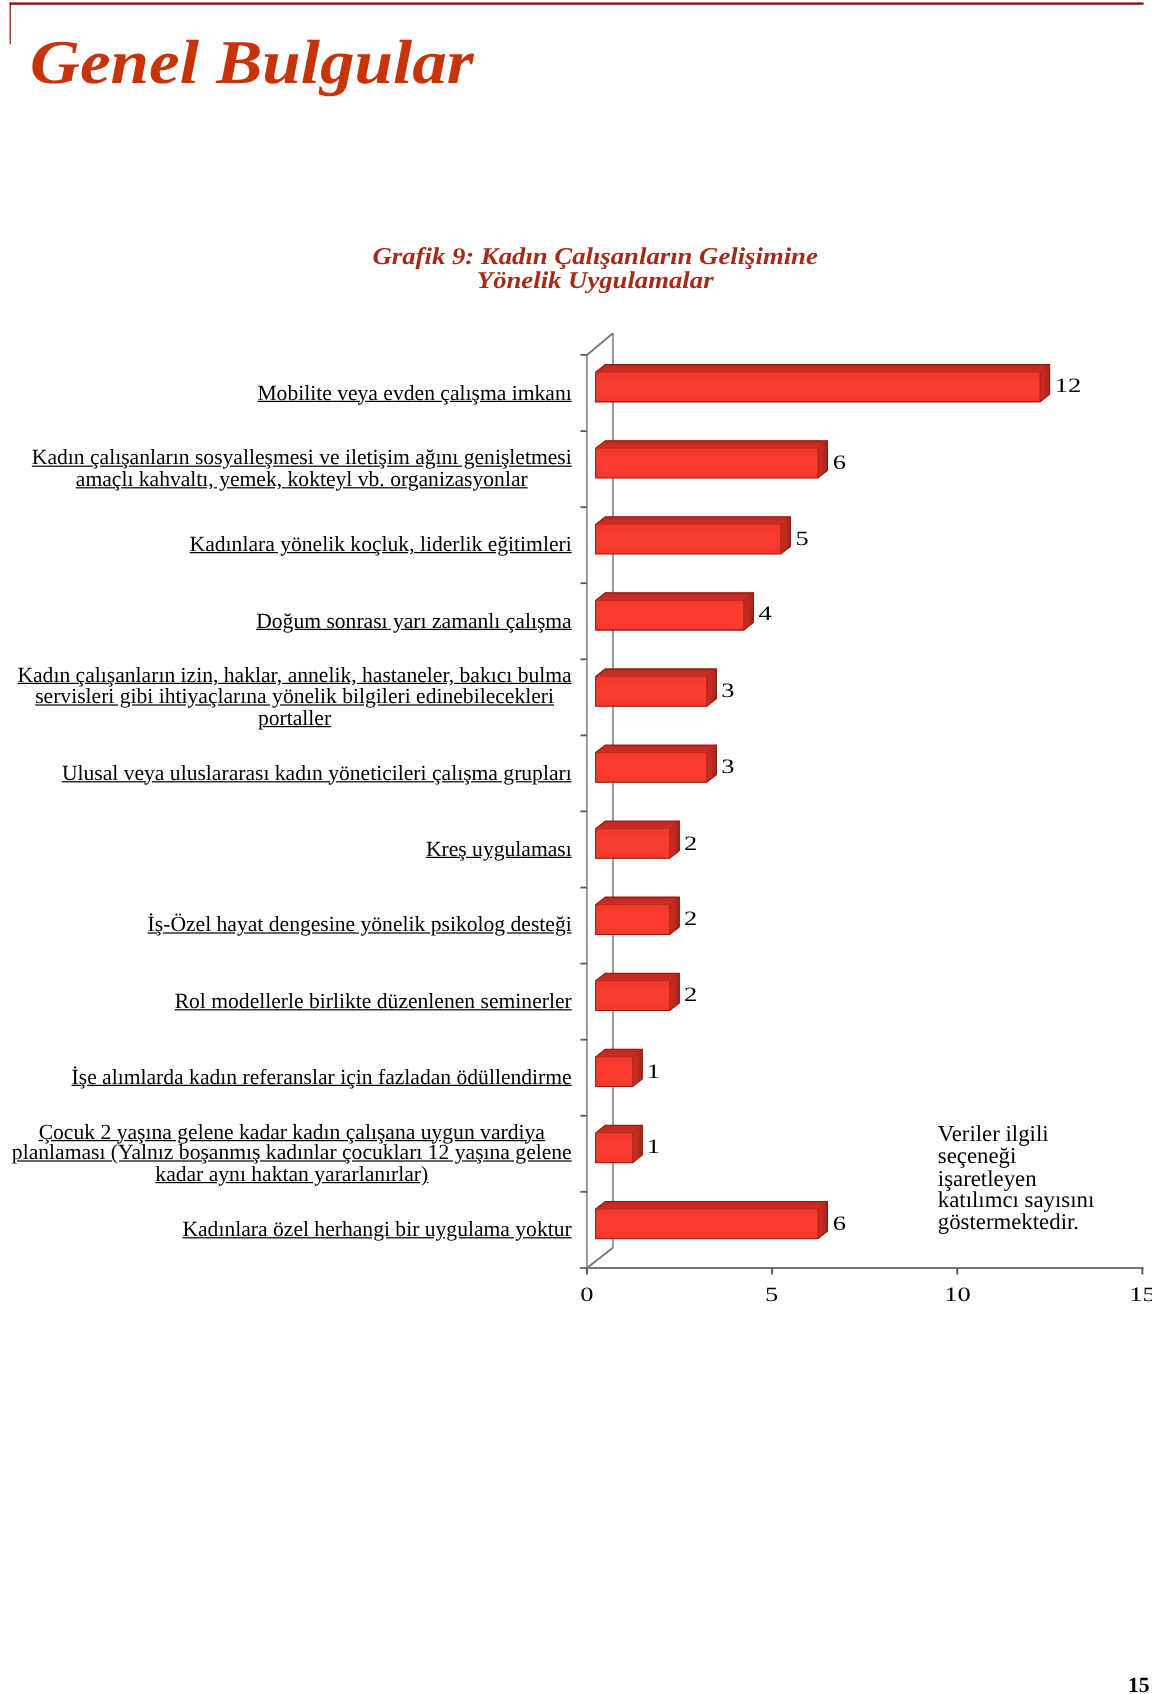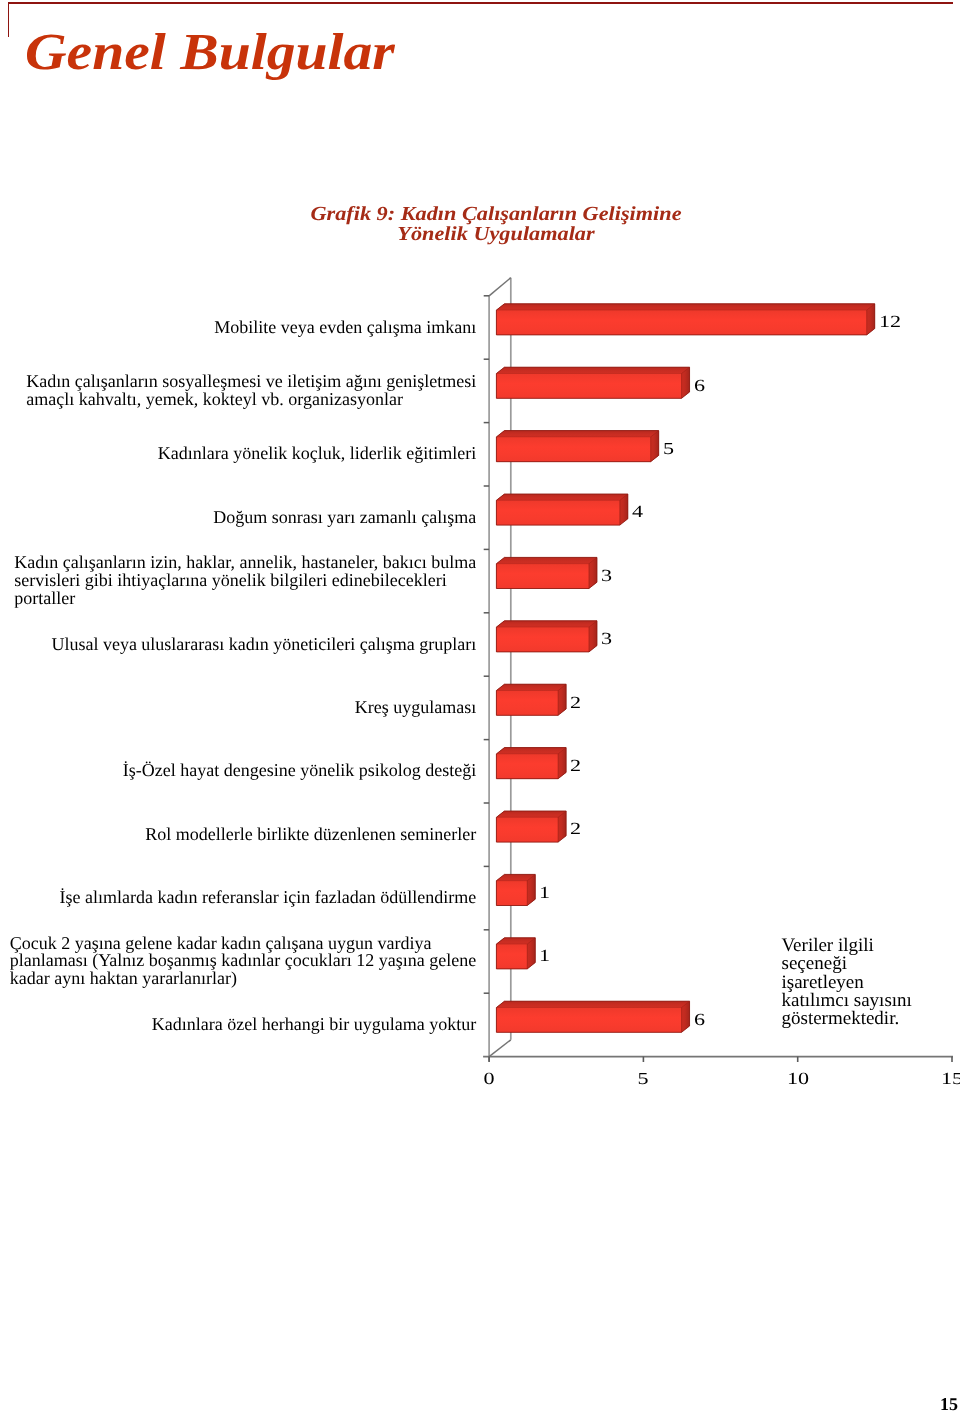--- a/index.html
+++ b/index.html
@@ -22,21 +22,21 @@
   #chart-title > div{white-space:nowrap;}
 
   #page-number{position:absolute;left:940px;top:1394px;font-size:18px;font-weight:bold;white-space:nowrap;
      font-family:"Liberation Serif",serif;}
 
   #note{position:absolute;left:781.5px;top:937px;width:145px;
      font-size:19px;font-weight:normal;line-height:18.35px;text-align:left;}
 
   #chart{position:absolute;left:0;top:262px;width:960px;height:800px;}
   .cat-label{position:absolute;left:0;width:476.6px;text-align:right;font-size:18px;line-height:17.9px;color:#000;}
-  .cat-label > span{display:inline-block;text-align:left;}
+  .cat-label > span{display:inline-block;text-align:center;text-decoration:underline;}
   .val-label{position:absolute;font-size:17px;color:#000;white-space:nowrap;transform-origin:left center;transform:scaleX(1.3);}
   .tick-label{position:absolute;font-size:17px;color:#000;text-align:center;transform-origin:center top;transform:scaleX(1.3);}
 </style>
 </head>
 <body>
 
 <div class="page">
   <div id="corner-v" style="background-color: rgb(142, 20, 16);"></div>
   <div id="corner-h" style="background-color: rgb(142, 20, 16);"></div>
   <div id="page-title" style="color: rgb(200, 51, 10);">Genel Bulgular</div>

